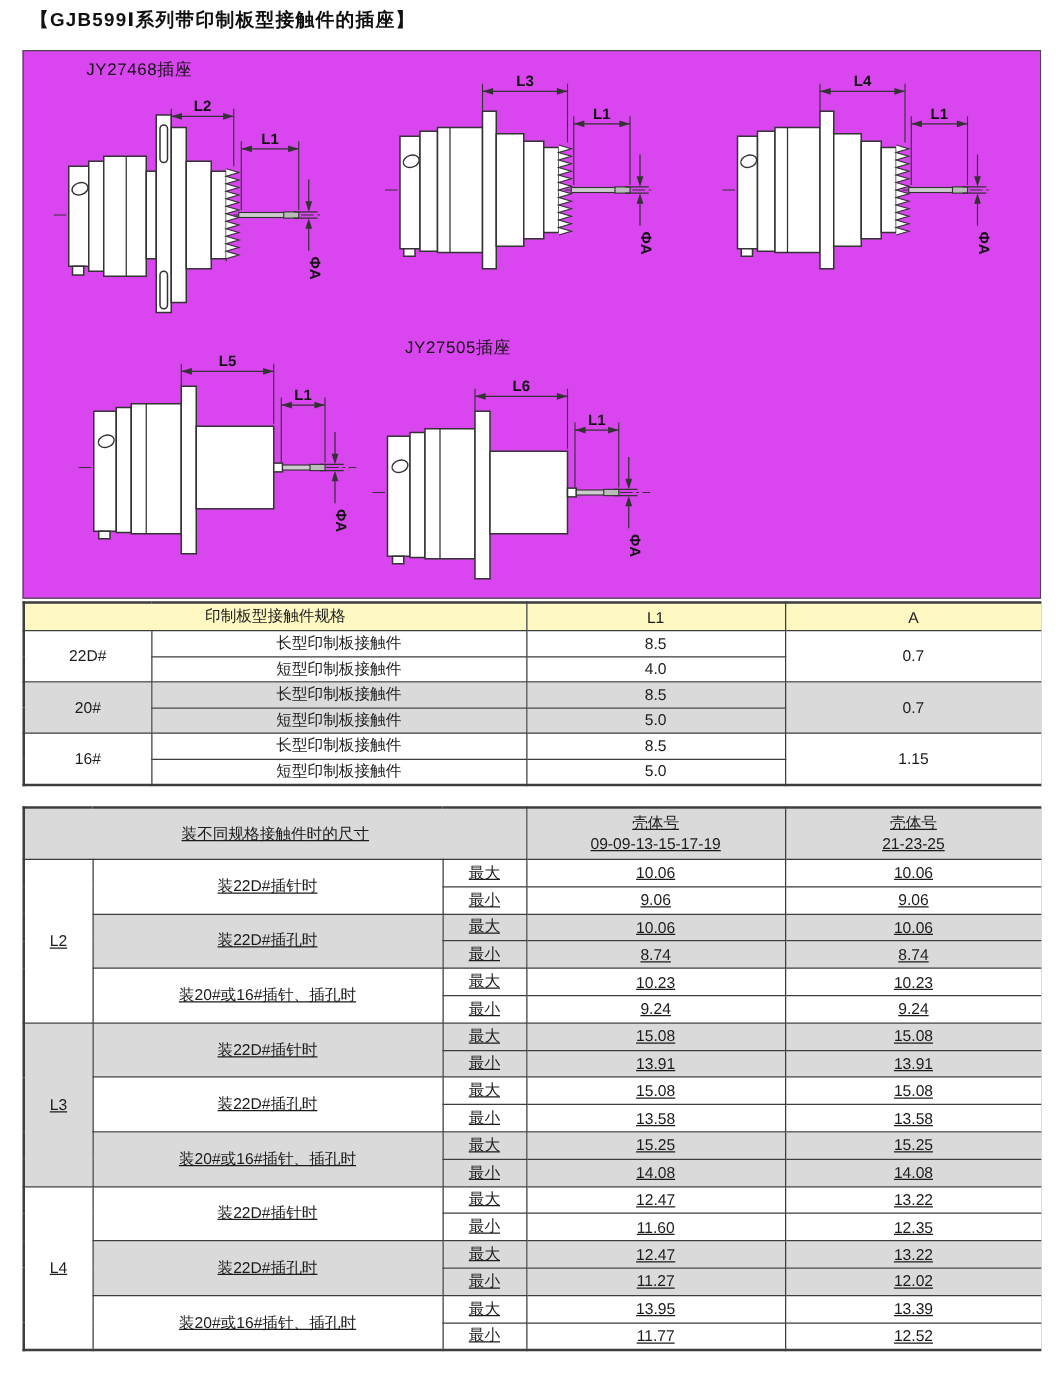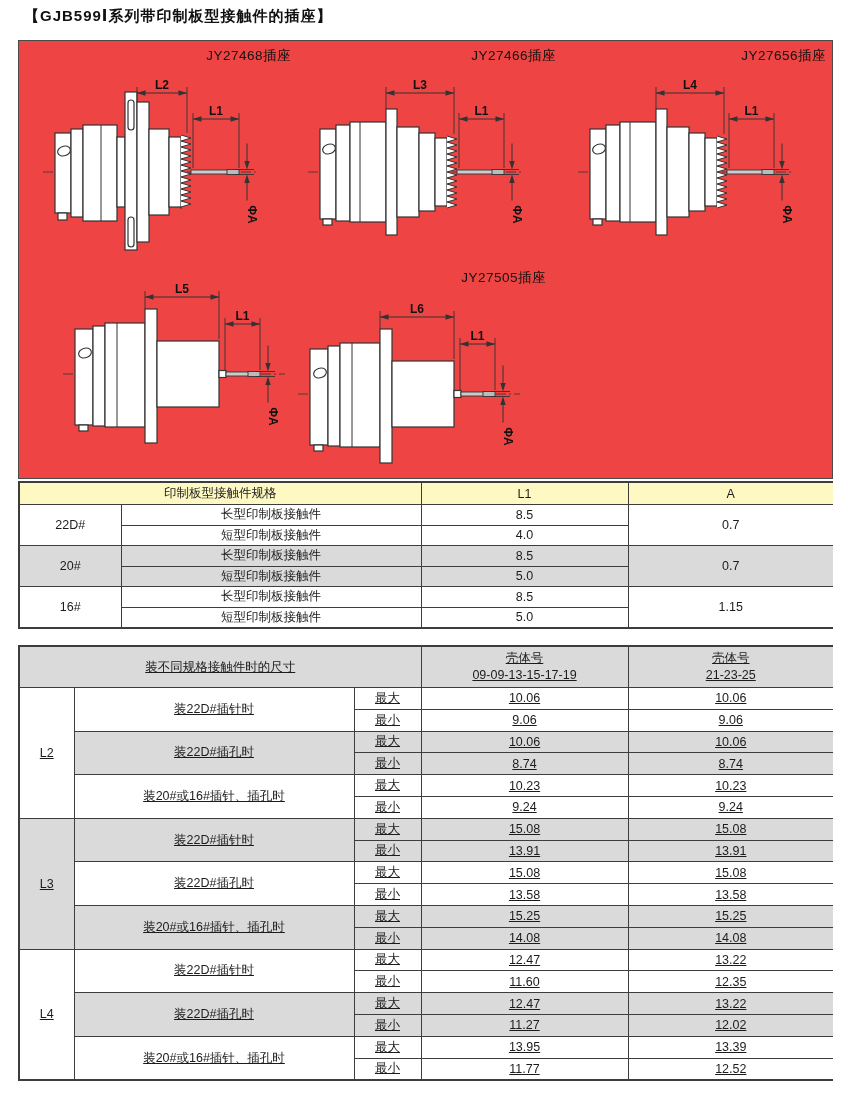--- a/index.html
+++ b/index.html
@@ -1,19 +1,19 @@
 <!DOCTYPE html>
 <html><head>
 <meta charset="utf-8">
 <style>
   html,body{margin:0;padding:0;background:#fff;}
   body{width:850px;height:1102px;font-family:"Liberation Sans","DejaVu Sans",sans-serif;color:#1c1c1c;}
   .page{position:relative;width:833px;height:1102px;background:#ffffff;overflow:hidden;}
   .title{position:absolute;left:24px;top:7px;font-size:15px;font-weight:bold;letter-spacing:1px;color:#111;}
-  .figure-box{position:absolute;left:18px;top:40px;width:813px;height:437px;border:1px solid #4a4a4a;background:#ef4444;text-align:right;}
+  .figure-box{position:absolute;left:18px;top:40px;width:813px;height:437px;border:1px solid #4a4a4a;background:#d946ef;}
   .drawing{position:absolute;width:250px;}
   .d1{left:22px;top:6px;} .d2{left:287px;top:6px;} .d3{left:557px;top:6px;}
   .d4{left:42px;top:228px;} .d5{left:277px;top:228px;}
   .dtitle{height:20px;padding-left:28px;font-size:13.5px;letter-spacing:.5px;color:#111;}
   .conn{display:block;}
   table{border-collapse:collapse;background:#fff;table-layout:fixed;border:2px solid #3d3d3d;}
   #t1{position:absolute;left:18px;top:481px;width:815px;}
   #t2{position:absolute;left:18px;top:645px;width:815px;text-decoration:underline;}
   #t1 th,#t1 td,#t2 th,#t2 td{
     border:1px solid #3d3d3d;text-align:center;vertical-align:middle;
@@ -71,21 +71,20 @@
           <line x1="206" y1="76.5" x2="206" y2="96.5" stroke="#333" stroke-width="1"></line>
           <line x1="206" y1="133.5" x2="206" y2="113.5" stroke="#333" stroke-width="1"></line>
           <path d="M 206 102.5 l -2.7 -8.5 l 5.4 0 Z" fill="#333"></path>
           <path d="M 206 107.5 l -2.7 8.5 l 5.4 0 Z" fill="#333"></path>
           <line x1="194" y1="102.5" x2="213" y2="102.5" stroke="#333" stroke-width="0.9"></line>
           <line x1="194" y1="107.5" x2="213" y2="107.5" stroke="#333" stroke-width="0.9"></line>
           <text x="207" y="147.5" font-size="12" font-weight="bold" fill="#111" text-anchor="middle" font-family="Liberation Sans, sans-serif" transform="rotate(90 207 147.5)">ΦA</text>
         </svg>
     </div>
     <div class="drawing d2">
-      <div class="dtitle">JY27466插座</div>
       <svg class="conn" width="250" height="185" viewBox="0 0 250 185">
           <line x1="2" y1="105" x2="218" y2="105" stroke="#333" stroke-width="0.8" stroke-dasharray="10 3 2 3"></line>
           <rect x="14" y="62" width="16" height="90" fill="#fff" stroke="#333" stroke-width="1.2" rx="0"></rect>
           <rect x="17" y="152" width="9" height="6" fill="#fff" stroke="#333" stroke-width="1.2" rx="0"></rect>
           <rect x="30" y="58" width="14" height="96" fill="#fff" stroke="#333" stroke-width="1.2" rx="0"></rect>
           <rect x="44" y="55" width="36" height="100" fill="#fff" stroke="#333" stroke-width="1.2" rx="0"></rect>
           <line x1="54" y1="55" x2="54" y2="155" stroke="#333" stroke-width="1"></line>
           <ellipse cx="23" cy="82" rx="6.5" ry="4.8" fill="#fff" stroke="#333" stroke-width="1.1" transform="rotate(-18 23 82)"></ellipse>
           <rect x="80" y="42" width="11" height="126" fill="#fff" stroke="#333" stroke-width="1.2" rx="0"></rect>
           <rect x="91" y="60" width="22" height="90" fill="#fff" stroke="#333" stroke-width="1.2" rx="0"></rect>
@@ -109,21 +108,20 @@
           <line x1="206" y1="76.5" x2="206" y2="96.5" stroke="#333" stroke-width="1"></line>
           <line x1="206" y1="133.5" x2="206" y2="113.5" stroke="#333" stroke-width="1"></line>
           <path d="M 206 102.5 l -2.7 -8.5 l 5.4 0 Z" fill="#333"></path>
           <path d="M 206 107.5 l -2.7 8.5 l 5.4 0 Z" fill="#333"></path>
           <line x1="194" y1="102.5" x2="213" y2="102.5" stroke="#333" stroke-width="0.9"></line>
           <line x1="194" y1="107.5" x2="213" y2="107.5" stroke="#333" stroke-width="0.9"></line>
           <text x="207" y="147.5" font-size="12" font-weight="bold" fill="#111" text-anchor="middle" font-family="Liberation Sans, sans-serif" transform="rotate(90 207 147.5)">ΦA</text>
         </svg>
     </div>
     <div class="drawing d3">
-      <div class="dtitle">JY27656插座</div>
       <svg class="conn" width="250" height="185" viewBox="0 0 250 185">
           <line x1="2" y1="105" x2="218" y2="105" stroke="#333" stroke-width="0.8" stroke-dasharray="10 3 2 3"></line>
           <rect x="14" y="62" width="16" height="90" fill="#fff" stroke="#333" stroke-width="1.2" rx="0"></rect>
           <rect x="17" y="152" width="9" height="6" fill="#fff" stroke="#333" stroke-width="1.2" rx="0"></rect>
           <rect x="30" y="58" width="14" height="96" fill="#fff" stroke="#333" stroke-width="1.2" rx="0"></rect>
           <rect x="44" y="55" width="36" height="100" fill="#fff" stroke="#333" stroke-width="1.2" rx="0"></rect>
           <line x1="54" y1="55" x2="54" y2="155" stroke="#333" stroke-width="1"></line>
           <ellipse cx="23" cy="82" rx="6.5" ry="4.8" fill="#fff" stroke="#333" stroke-width="1.1" transform="rotate(-18 23 82)"></ellipse>
           <rect x="80" y="42" width="11" height="126" fill="#fff" stroke="#333" stroke-width="1.2" rx="0"></rect>
           <rect x="91" y="60" width="22" height="90" fill="#fff" stroke="#333" stroke-width="1.2" rx="0"></rect>

